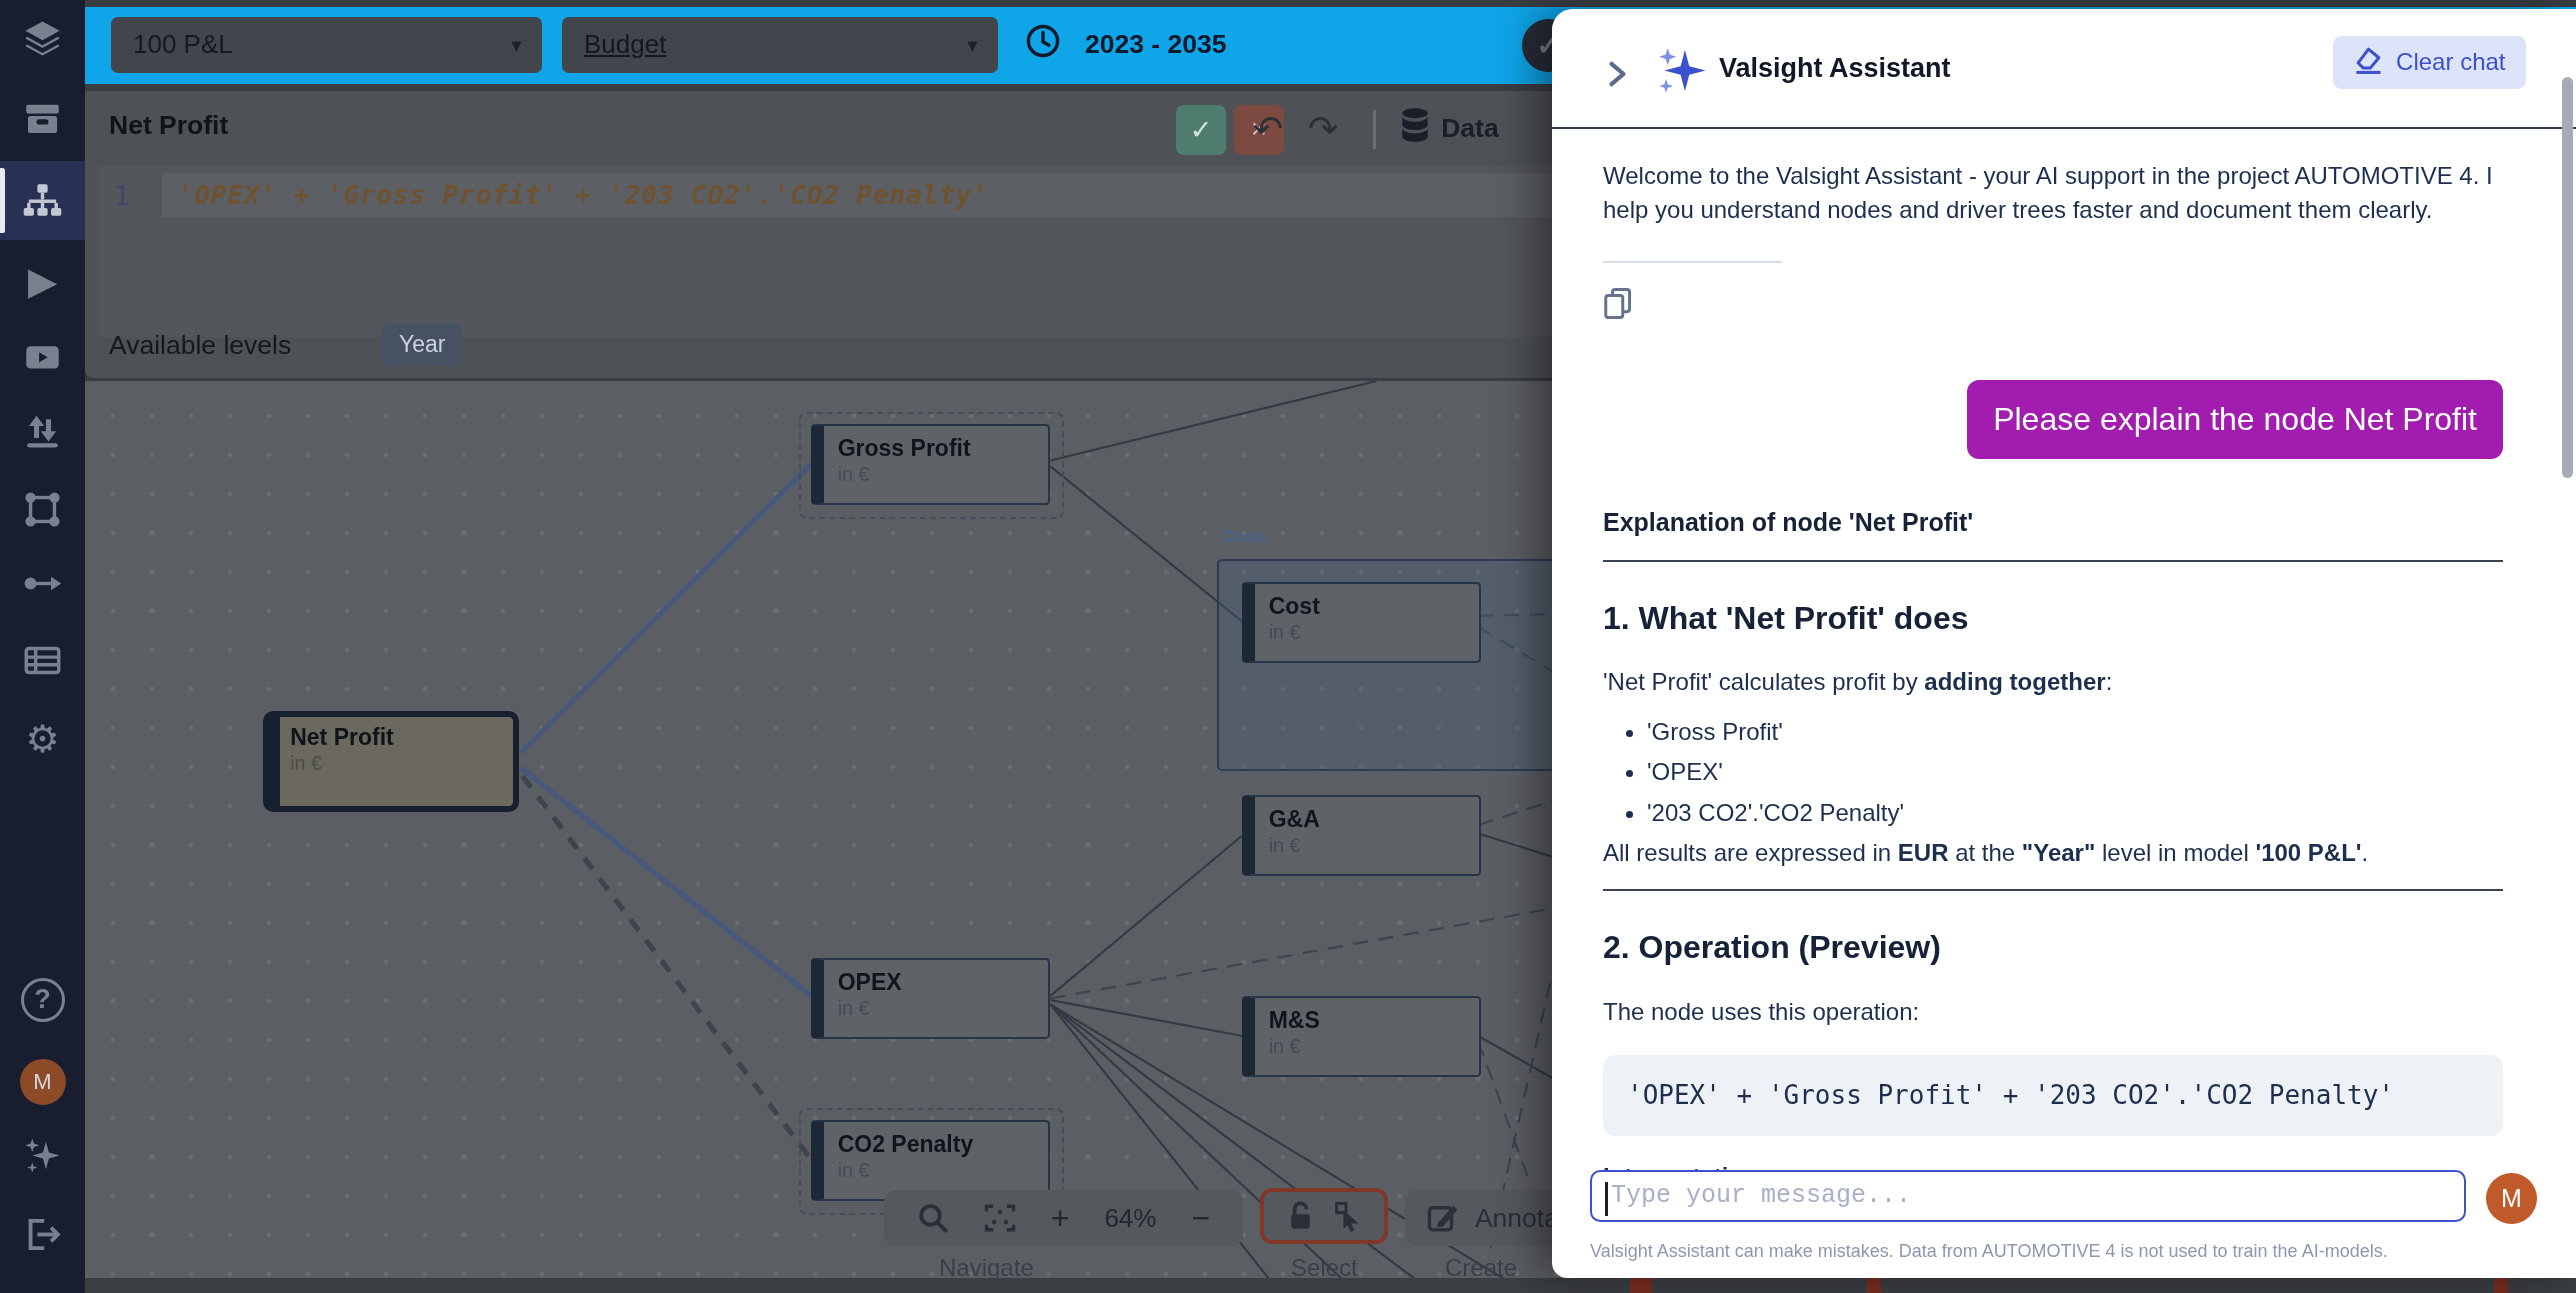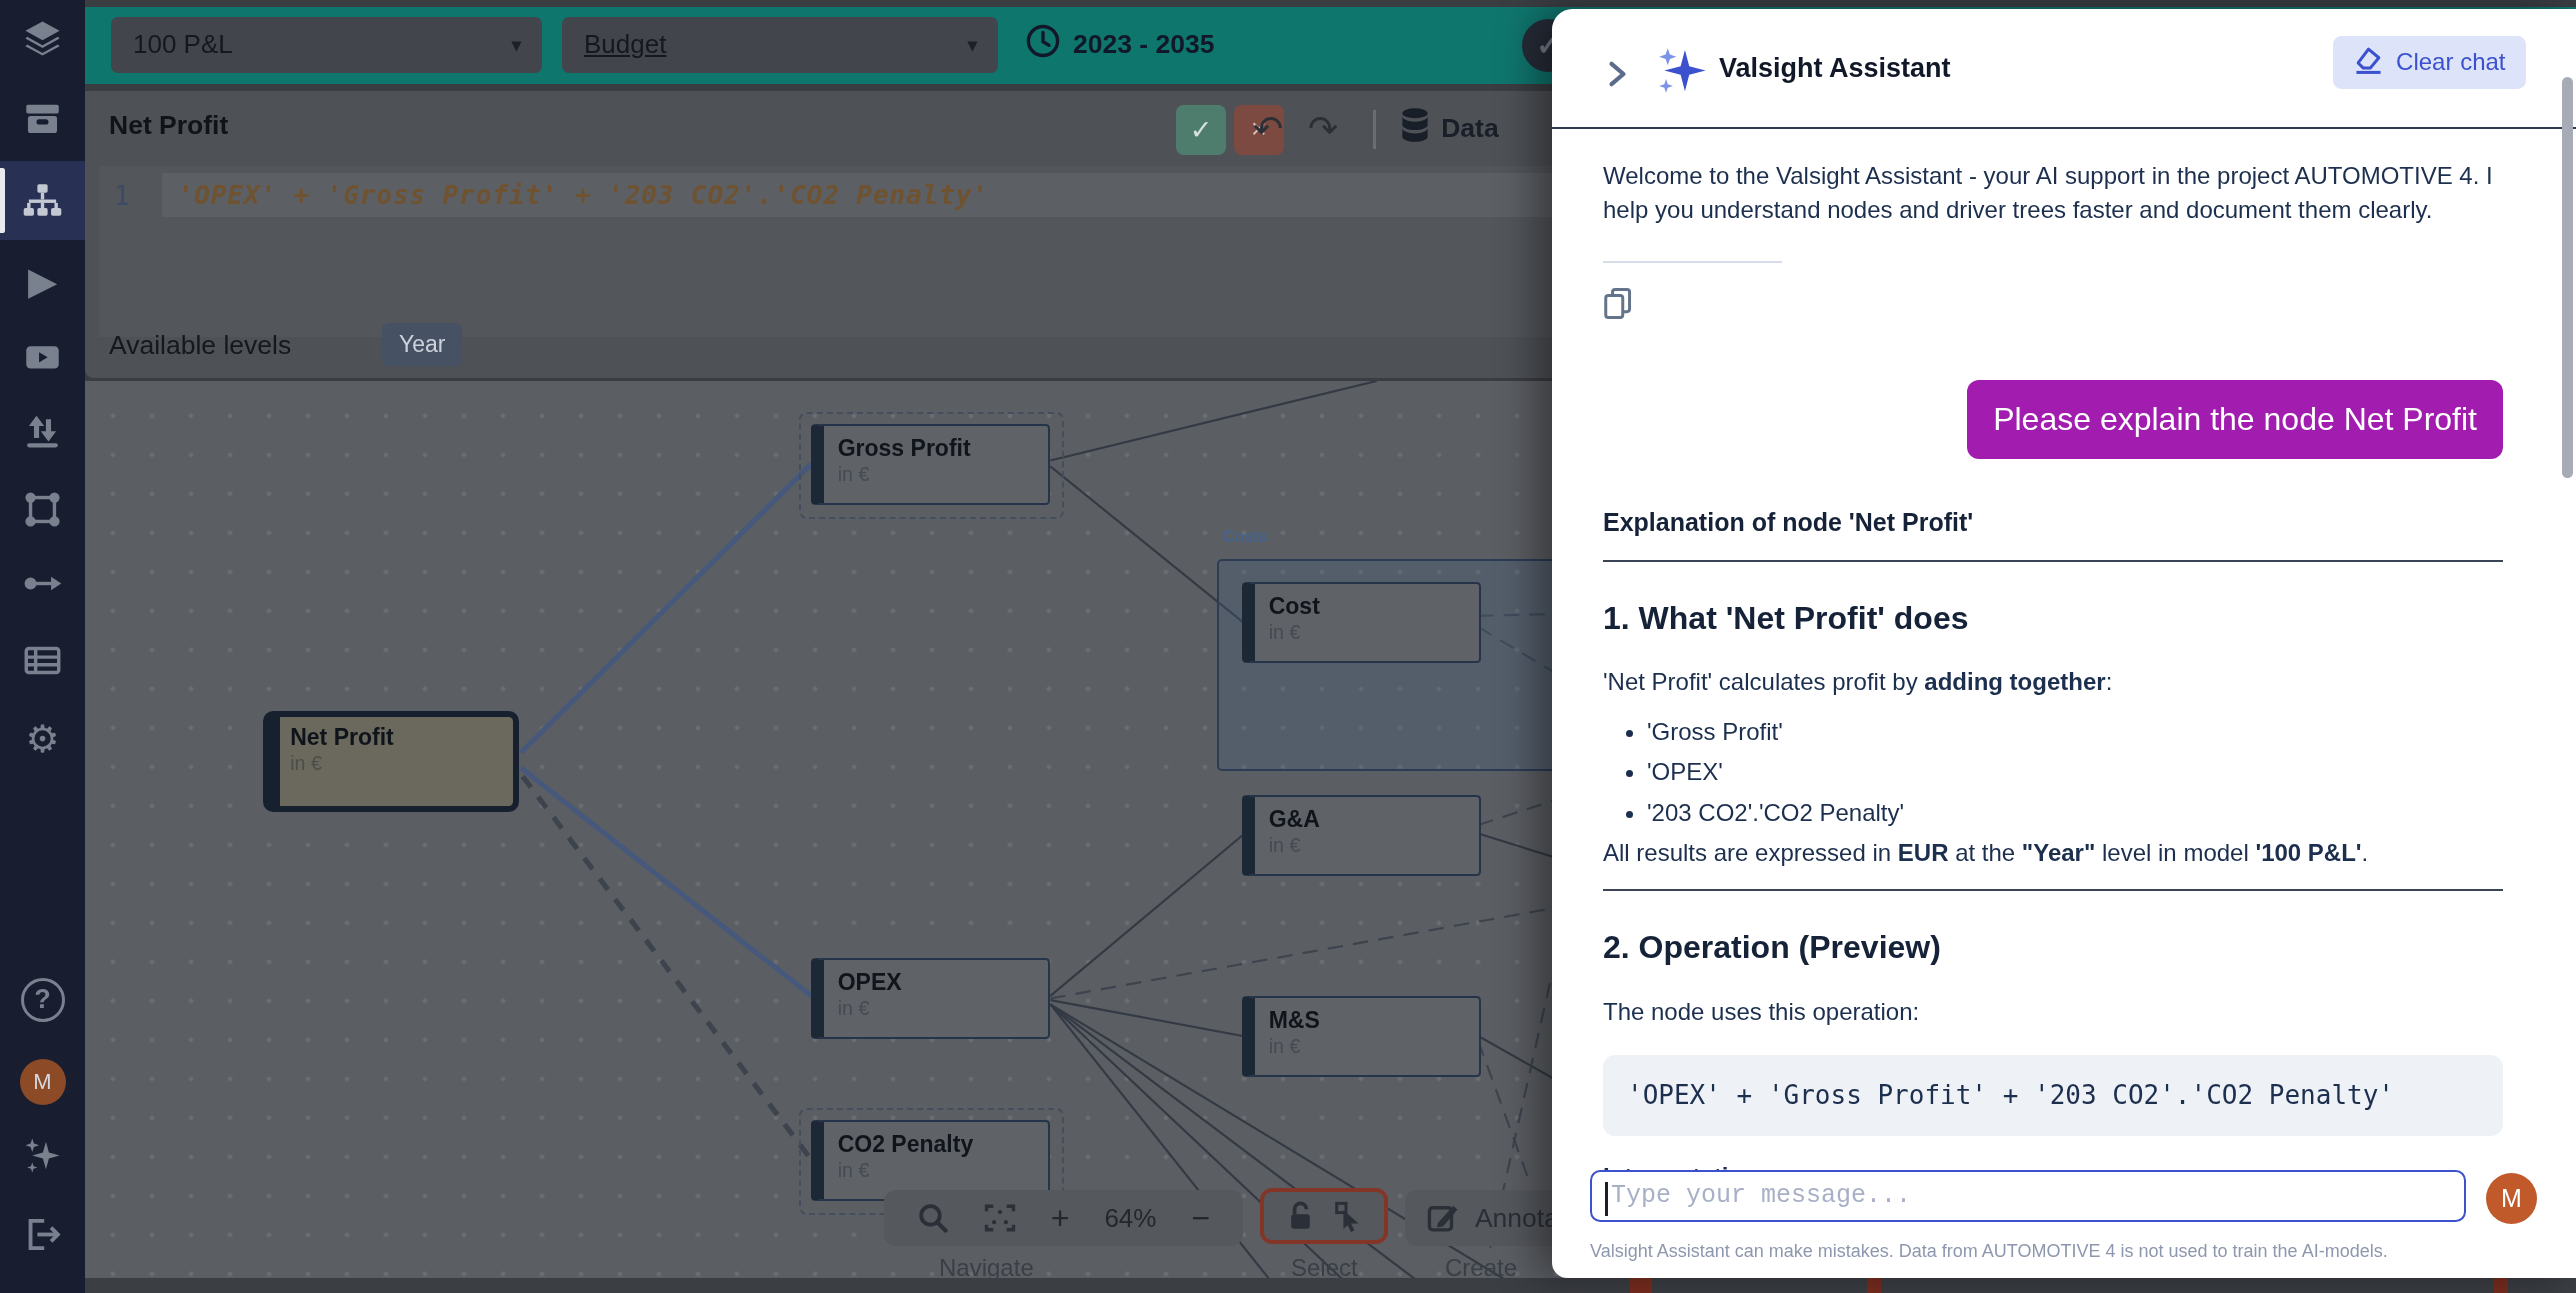--- a/index.html
+++ b/index.html
@@ -12,24 +12,24 @@
   .sidebar { position:absolute; left:0; top:0; width:85px; height:1293px; background:#181e30; z-index:20; }
   .side-item { position:absolute; left:0; width:85px; height:79px; display:flex; align-items:center; justify-content:center; }
   .side-item svg { width:41px; height:41px; }
   .side-item .glyph { font-size:38px; color:#79808e; }
   .side-item.active { background:#283154; }
   .side-item.active::before { content:""; position:absolute; left:0; top:6.8px; bottom:6.8px; width:5.1px; background:#e8eaf0; border-radius:0 2.6px 2.6px 0; }
   .help-circle { width:44px; height:44px; border-radius:50%; border:3.4px solid #79808e; color:#79808e; font-size:27px; font-weight:bold; display:flex; align-items:center; justify-content:center; }
   .side-avatar { width:46px; height:46px; border-radius:50%; background:#8d4a26; color:#d6dae0; font-size:22px; display:flex; align-items:center; justify-content:center; }
 
   
-  .topbar { position:absolute; left:85px; top:6.8px; right:0; height:77px; background:#0f766e; z-index:2; }
+  .topbar { position:absolute; left:85px; top:6.8px; right:0; height:77px; background:#0ea5e9; z-index:2; }
   .dropdown { position:absolute; top:10.2px; height:56px; background:#42454b; border-radius:6.8px; display:flex; align-items:center; padding:0 22px; color:#15181d; font-size:26px; }
   .dropdown .caret { position:absolute; right:20.5px; color:#1d2026; font-size:20.5px; }
-  .timerange { position:absolute; top:10.2px; height:56px; display:flex; align-items:center; gap:12px; color:#11182a; font-size:26.5px; font-weight:600; }
+  .timerange { position:absolute; top:10.2px; height:56px; display:flex; align-items:center; gap:24px; color:#11182a; font-size:26.5px; font-weight:600; }
   .check-circle { position:absolute; width:53px; height:53px; border-radius:50%; background:#262c38; color:#767d8a; font-size:29px; font-weight:bold; display:flex; align-items:center; justify-content:center; }
 
   
   .formula-panel { position:absolute; left:85px; top:91px; right:0; height:287px; background:#4e5156; border-radius:0 0 8.5px 8.5px; z-index:2; }
   .f-title { position:absolute; left:24px; top:19px; font-size:26.5px; font-weight:bold; color:#101418; }
   .btn-sq { position:absolute; top:13.7px; width:50px; height:50px; border-radius:7.7px; display:flex; align-items:center; justify-content:center; font-size:27px; }
   .btn-check { background:#4f7d6d; color:#d4e2da; }
   .btn-x { background:#7d4a41; color:#d8bcb5; }
   .hist { position:absolute; top:15.4px; font-size:36px; color:#2b3037; line-height:46px; }
   .vsep { position:absolute; top:19px; width:2.6px; height:39px; background:#6a6d72; }

